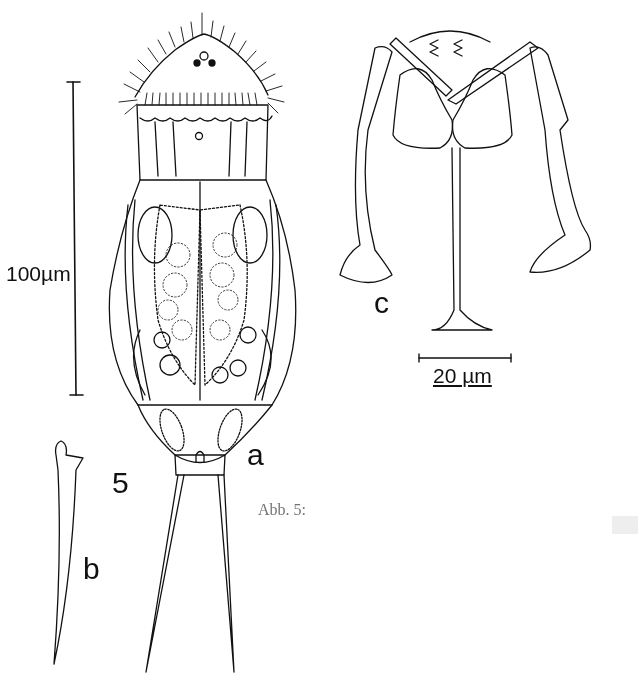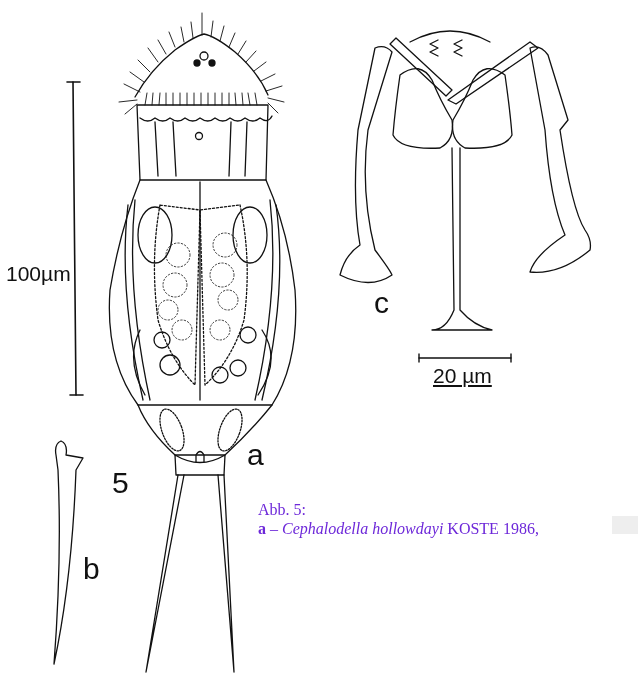--- a/index.html
+++ b/index.html
@@ -2,21 +2,21 @@
 <html><head>
   <meta charset="utf-8">
   <style>
     html, body { margin: 0; padding: 0; background: #ffffff; }
     body { width: 639px; height: 700px; position: relative; overflow: hidden; font-family: "Liberation Sans", sans-serif; }
     svg.figure { position: absolute; left: 0; top: 0; width: 639px; height: 700px; }
     .lbl { position: absolute; color: #111; font-family: "Liberation Sans", sans-serif; }
     .scale-label { font-size: 21px; }
     .panel-letter { font-size: 30px; }
     .fig-num { font-size: 30px; }
-    .caption { position: absolute; left: 258px; top: 500px; font-family: "Liberation Serif", serif; font-size: 16px; line-height: 19px; color: #6d28d9; }
+    .caption { position: absolute; left: 258px; top: 500px; font-family: "Liberation Serif", serif; font-size: 16px; line-height: 19px; color: #737373; }
     .caption b { font-weight: bold; }
     .caption i { font-style: italic; }
     .smudge { position: absolute; left: 612px; top: 516px; width: 26px; height: 18px; background: #eeeeee; }
   </style>
 </head>
 <body>
 
 <svg class="figure" viewBox="0 0 639 700" xmlns="http://www.w3.org/2000/svg" fill="none" stroke="#111" stroke-width="1.3" stroke-linecap="round" stroke-linejoin="round">
 
   <g stroke-width="1.6">
@@ -115,14 +115,13 @@
 <div class="lbl scale-label" style="left:433px; top:364px;text-decoration:underline;">20 µm</div>
 <div class="lbl panel-letter" style="left:374px; top:286px;">c</div>
 <div class="lbl panel-letter" style="left:247px; top:438px;">a</div>
 <div class="lbl panel-letter" style="left:83px; top:552px;">b</div>
 <div class="lbl fig-num" style="left:112px; top:466px;">5</div>
 
 <div class="smudge"></div>
 
 <div class="caption">
   <div>Abb. 5:</div>
-  <div><b>a</b><span> – </span><i>Cephalodella hollowdayi</i><span> KOSTE 1986,</span></div>
 </div>
 
 </body></html>

